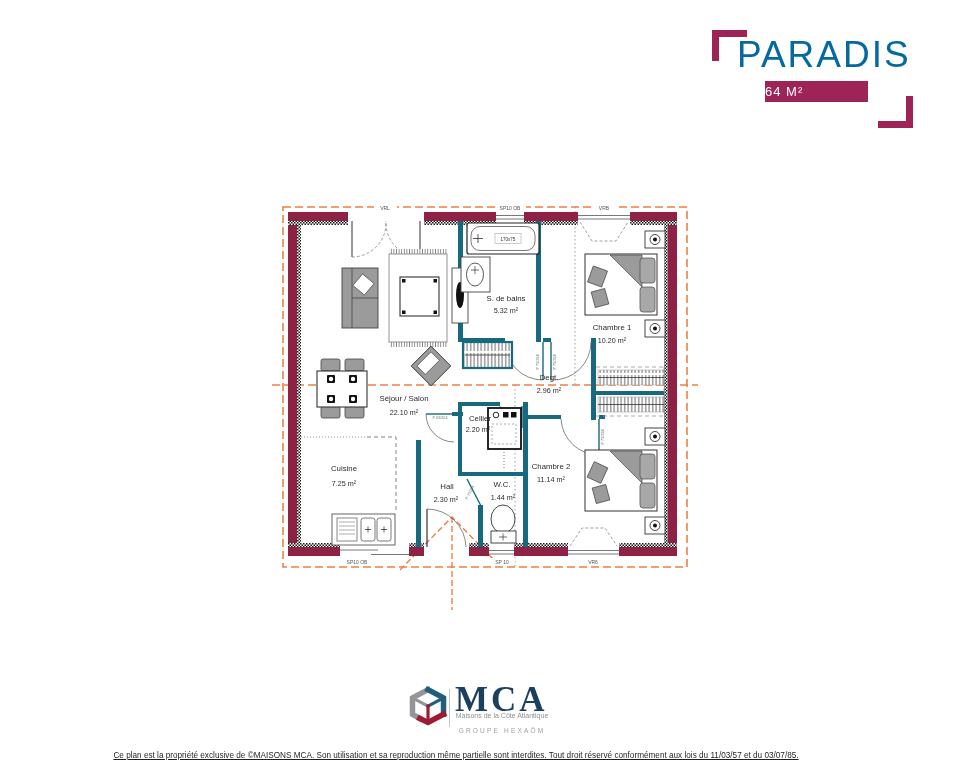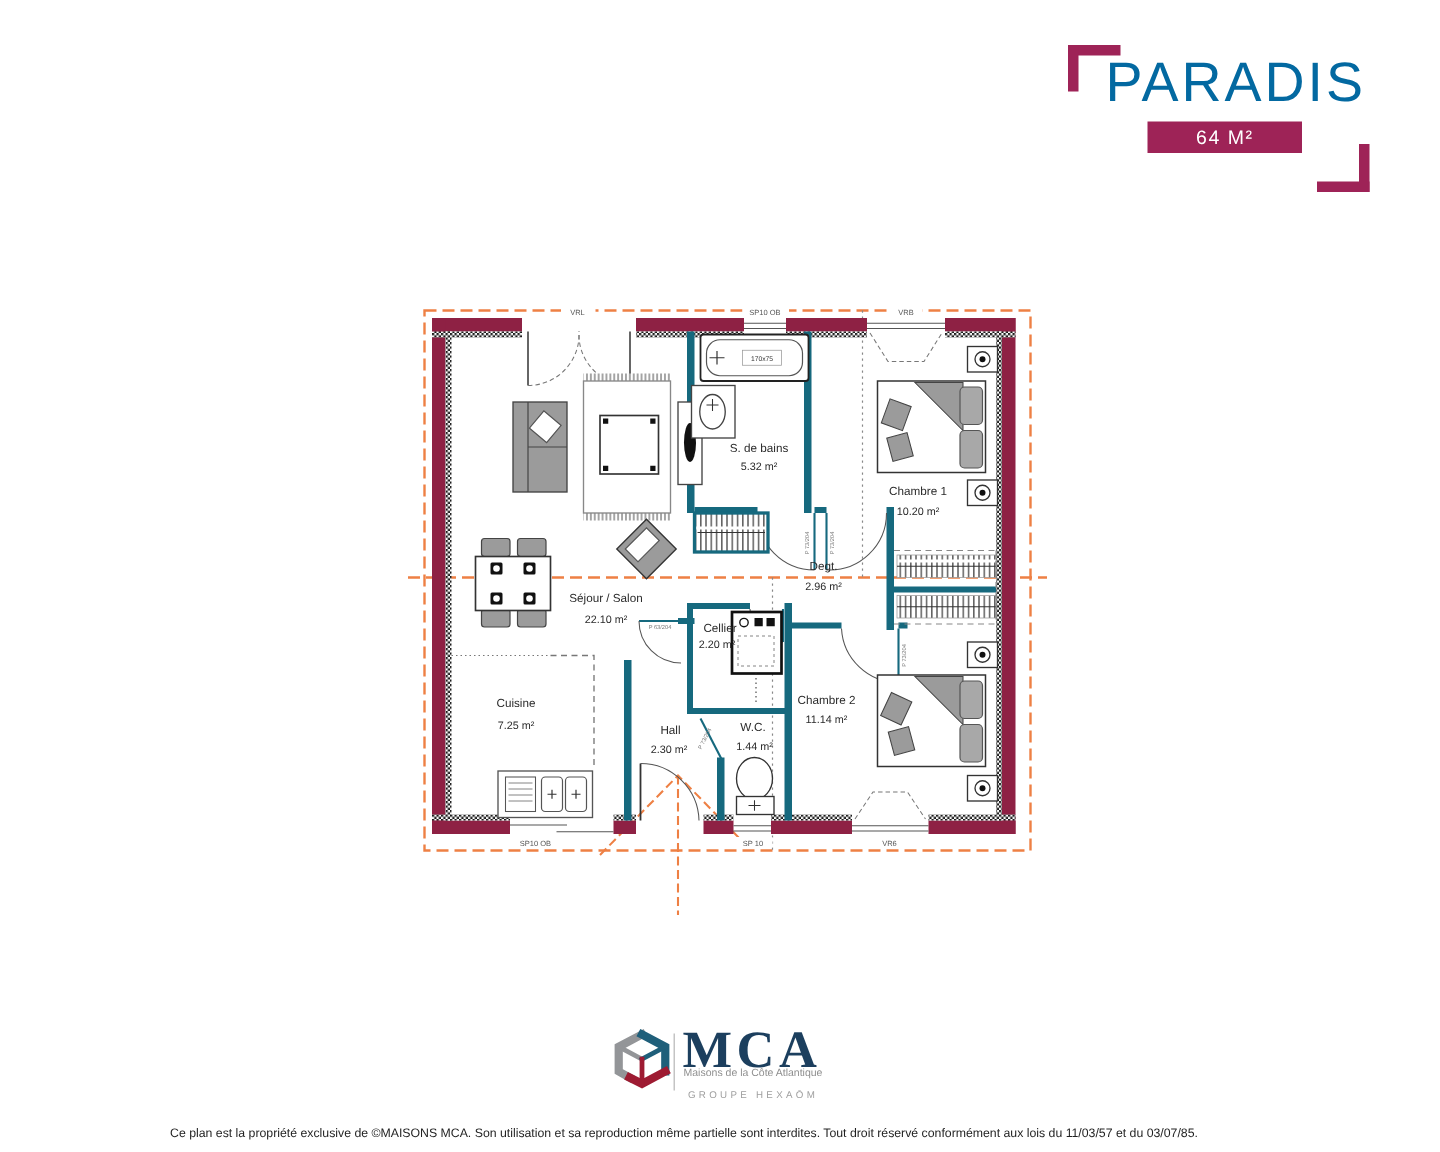--- a/index.html
+++ b/index.html
@@ -2,32 +2,32 @@
 <html><head>
 <meta charset="utf-8">
 <style>
   html,body{margin:0;padding:0;background:#fff;}
   #page{position:relative;width:960px;height:768px;background:#fff;overflow:hidden;
         font-family:"Liberation Sans",sans-serif;}
   .abs{position:absolute;}
   
   #title{left:737px;top:34px;font-size:37px;font-weight:300;letter-spacing:2px;color:#0369a1;}
   #badge{left:765px;top:81px;width:103px;height:21px;background:#9e2357;color:#fff;
-         font-size:13px;letter-spacing:1px;text-align:center;line-height:21px;}
+         font-size:13px;letter-spacing:1px;line-height:21px;}
   #br-tl{left:712px;top:30px;width:28px;height:24px;border-left:7px solid #9e2357;border-top:7px solid #9e2357;}
   #br-br{left:878px;top:96px;width:28px;height:25px;border-right:7px solid #9e2357;border-bottom:7px solid #9e2357;}
   
   #mca-brand{left:455px;top:680px;font-family:"Liberation Serif",serif;font-size:35px;
              font-weight:600;letter-spacing:3px;color:#1c3f5e;}
   #mca-divider{left:449px;top:689px;width:1px;height:38px;background:#c4c4c4;}
   #mca-tagline{left:450px;top:712px;width:104px;text-align:center;font-size:7px;
                letter-spacing:0px;color:#8f8f8f;}
   #mca-group{left:452px;top:727px;width:100px;text-align:center;font-size:6.5px;
              letter-spacing:2.2px;color:#9f9f9f;}
-  #disclaimer{left:0;top:751px;width:912px;text-align:center;font-size:8.2px;color:#1f1f1f;}
+  #disclaimer{left:0;top:751px;width:912px;text-align:center;font-size:8.2px;color:#1f1f1f;text-decoration:underline;}
   
   text{font-family:"Liberation Sans",sans-serif;}
   .rname{font-size:7.8px;fill:#2b2b2b;}
   .rarea{font-size:7.2px;fill:#2b2b2b;}
   .wlabel{font-size:5px;fill:#555;}
   .dlabel{font-size:3.8px;fill:#777;}
 </style>
 </head>
 <body>
 

